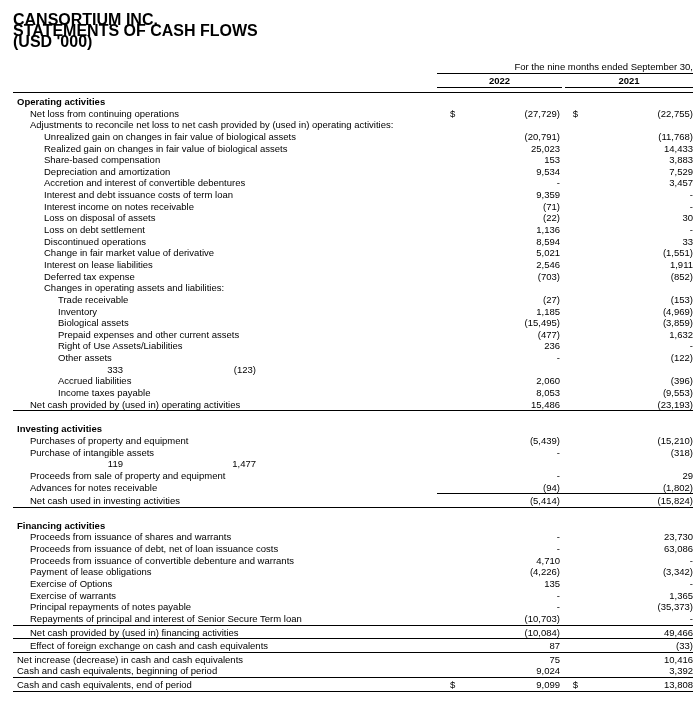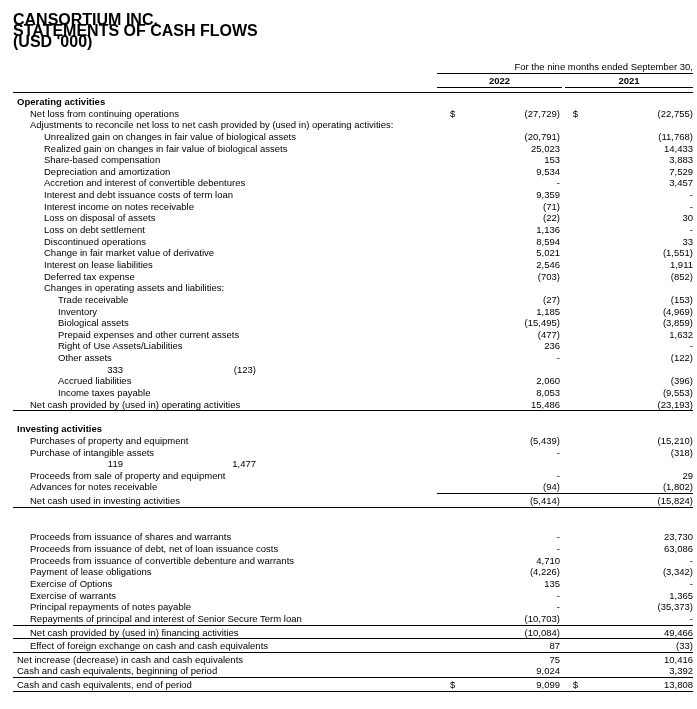--- a/index.html
+++ b/index.html
@@ -21,21 +21,21 @@
     border-bottom:1px solid #000; height:13px; line-height:13px; white-space:nowrap;
   }
   .years { display:flex; margin-left:424px; width:256px; margin-top:1px;align-items:flex-end; }
   .year { font-weight:bold; text-align:center; border-bottom:1px solid #000; height:12px; line-height:12px; }
   .year1 { width:125px; margin-right:3px; }
   .year2 { flex:1; }
   .headrule { border-top:1.5px solid #000; margin-top:4px; }
 
   
   .rows { margin-top:3px; }
-  .row { display:flex; height:11.65px; line-height:11.65px;align-items:flex-end; }
+  .row { display:flex; height:11.65px; line-height:11.65px; }
   .row.bold { font-weight:bold; }
   .row.gap { margin-top:12px; }
   .cell { white-space:nowrap; }
   .label { flex:1; overflow:hidden; }
   .ind0 { padding-left:4px; }
   .ind1 { padding-left:17px; }
   .ind2 { padding-left:31px; }
   .ind3 { padding-left:45px; }
   .cur  { width:16px; }
   .val  { width:94px; text-align:right; }
@@ -299,20 +299,21 @@
       <div class="rule-cols"></div>
       <div class="row">
         <div class="cell label ind1">Net cash used in investing activities</div>
         <div class="cell cur"></div>
         <div class="cell val">(5,414)</div>
         <div class="cell cur2"></div>
         <div class="cell val2">(15,824)</div>
       </div>
       <div class="rule-full"></div>
       <div class="row bold gap">
+        <div class="cell label ind0">Financing activities</div>
         <div class="cell cur"></div>
         <div class="cell val"></div>
         <div class="cell cur2"></div>
         <div class="cell val2"></div>
       </div>
       <div class="row">
         <div class="cell label ind1">Proceeds from issuance of shares and warrants</div>
         <div class="cell cur"></div>
         <div class="cell val">-</div>
         <div class="cell cur2"></div>

